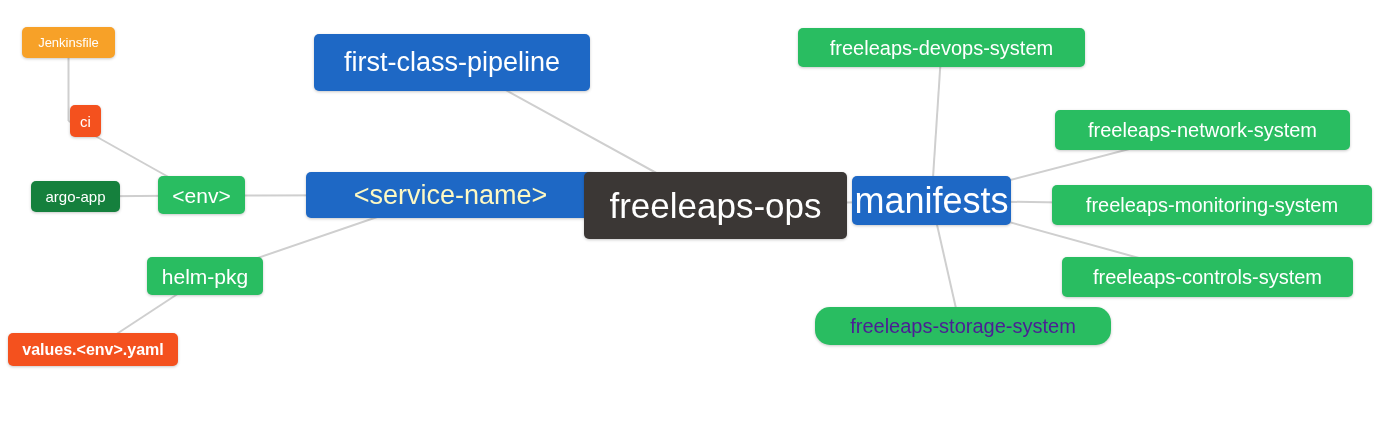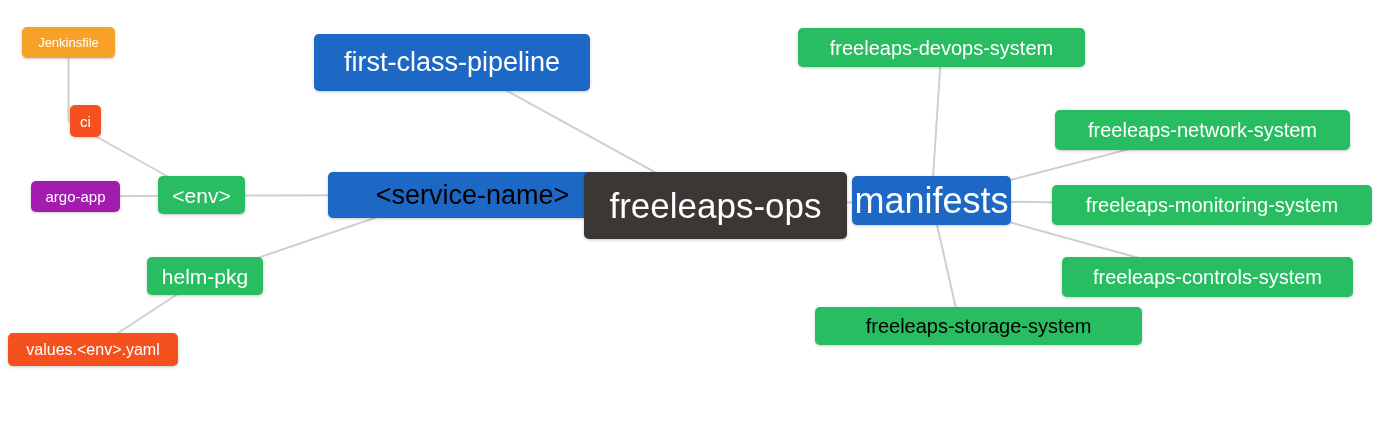--- a/index.html
+++ b/index.html
@@ -61,27 +61,27 @@
       <line x1="715.5" y1="205.5" x2="931.5" y2="200.5" stroke="#cfcfcf" stroke-width="2"></line>
       <line x1="931.5" y1="200.5" x2="941.5" y2="47.5" stroke="#cfcfcf" stroke-width="2"></line>
       <line x1="931.5" y1="200.5" x2="1202.5" y2="130" stroke="#cfcfcf" stroke-width="2"></line>
       <line x1="931.5" y1="200.5" x2="1212" y2="205" stroke="#cfcfcf" stroke-width="2"></line>
       <line x1="931.5" y1="200.5" x2="1207.5" y2="277" stroke="#cfcfcf" stroke-width="2"></line>
       <line x1="931.5" y1="200.5" x2="960" y2="326" stroke="#cfcfcf" stroke-width="2"></line>
     </svg>
   <div id="node-layer">
       <div class="node" style="left: 22px; top: 27px; width: 93px; height: 31px; font-size: 13px; background: rgb(247, 161, 40); color: rgb(255, 255, 255);">Jenkinsfile</div>
       <div class="node" style="left: 70px; top: 105px; width: 31px; height: 32px; font-size: 15px; background: rgb(244, 81, 30); color: rgb(255, 255, 255);">ci</div>
-      <div class="node" style="left: 31px; top: 181px; width: 89px; height: 31px; font-size: 15px; background: #a21caf; color: rgb(255, 255, 255);">argo-app</div>
+      <div class="node" style="left: 31px; top: 181px; width: 89px; height: 31px; font-size: 15px; background: #15803d; color: rgb(255, 255, 255);">argo-app</div>
       <div class="node" style="left: 158px; top: 176px; width: 87px; height: 38px; font-size: 21px; background: rgb(41, 189, 97); color: rgb(255, 255, 255);">&lt;env&gt;</div>
       <div class="node" style="left: 147px; top: 257px; width: 116px; height: 38px; font-size: 21px; background: rgb(41, 189, 97); color: rgb(255, 255, 255);">helm-pkg</div>
-      <div class="node" style="left: 8px; top: 333px; width: 170px; height: 33px; font-size: 16px; background: rgb(244, 81, 30); color: rgb(255, 255, 255);">values.&lt;env&gt;.yaml</div>
+      <div class="node" style="left: 8px; top: 333px; width: 170px; height: 33px; font-size: 16px; background: rgb(244, 81, 30); color: rgb(255, 255, 255); font-weight: bold;">values.&lt;env&gt;.yaml</div>
       <div class="node" style="left: 314px; top: 34px; width: 276px; height: 57px; font-size: 27px; background: rgb(30, 104, 197); color: rgb(255, 255, 255);">first-class-pipeline</div>
-      <div class="node" style="left: 328px; top: 172px; width: 289px; height: 46px; font-size: 27px; background: rgb(30, 104, 197); color: #000000;">&lt;service-name&gt;</div>
+      <div class="node" style="left: 306px; top: 172px; width: 289px; height: 46px; font-size: 27px; background: rgb(30, 104, 197); color: #fef9c3;">&lt;service-name&gt;</div>
       <div class="node" style="left: 584px; top: 172px; width: 263px; height: 67px; font-size: 35px; background: rgb(59, 55, 53); color: rgb(255, 255, 255);">freeleaps-ops</div>
       <div class="node" style="left: 852px; top: 176px; width: 159px; height: 49px; font-size: 36px; background: rgb(30, 104, 197); color: rgb(255, 255, 255);">manifests</div>
       <div class="node" style="left: 798px; top: 28px; width: 287px; height: 39px; font-size: 20px; background: rgb(41, 189, 97); color: rgb(255, 255, 255);">freeleaps-devops-system</div>
       <div class="node" style="left: 1055px; top: 110px; width: 295px; height: 40px; font-size: 20px; background: rgb(41, 189, 97); color: rgb(255, 255, 255);">freeleaps-network-system</div>
       <div class="node" style="left: 1052px; top: 185px; width: 320px; height: 40px; font-size: 20px; background: rgb(41, 189, 97); color: rgb(255, 255, 255);">freeleaps-monitoring-system</div>
       <div class="node" style="left: 1062px; top: 257px; width: 291px; height: 40px; font-size: 20px; background: rgb(41, 189, 97); color: rgb(255, 255, 255);">freeleaps-controls-system</div>
-      <div class="node" style="left: 815px; top: 307px; width: 327px; height: 38px; font-size: 20px; background: rgb(41, 189, 97); color: #000000;">freeleaps-storage-system</div>
+      <div class="node" style="left: 815px; top: 307px; width: 296px; height: 38px; font-size: 20px; background: rgb(41, 189, 97); color: #4c1d95; border-radius: 15px;">freeleaps-storage-system</div>
     </div>
 </div>
 
 </body></html>

